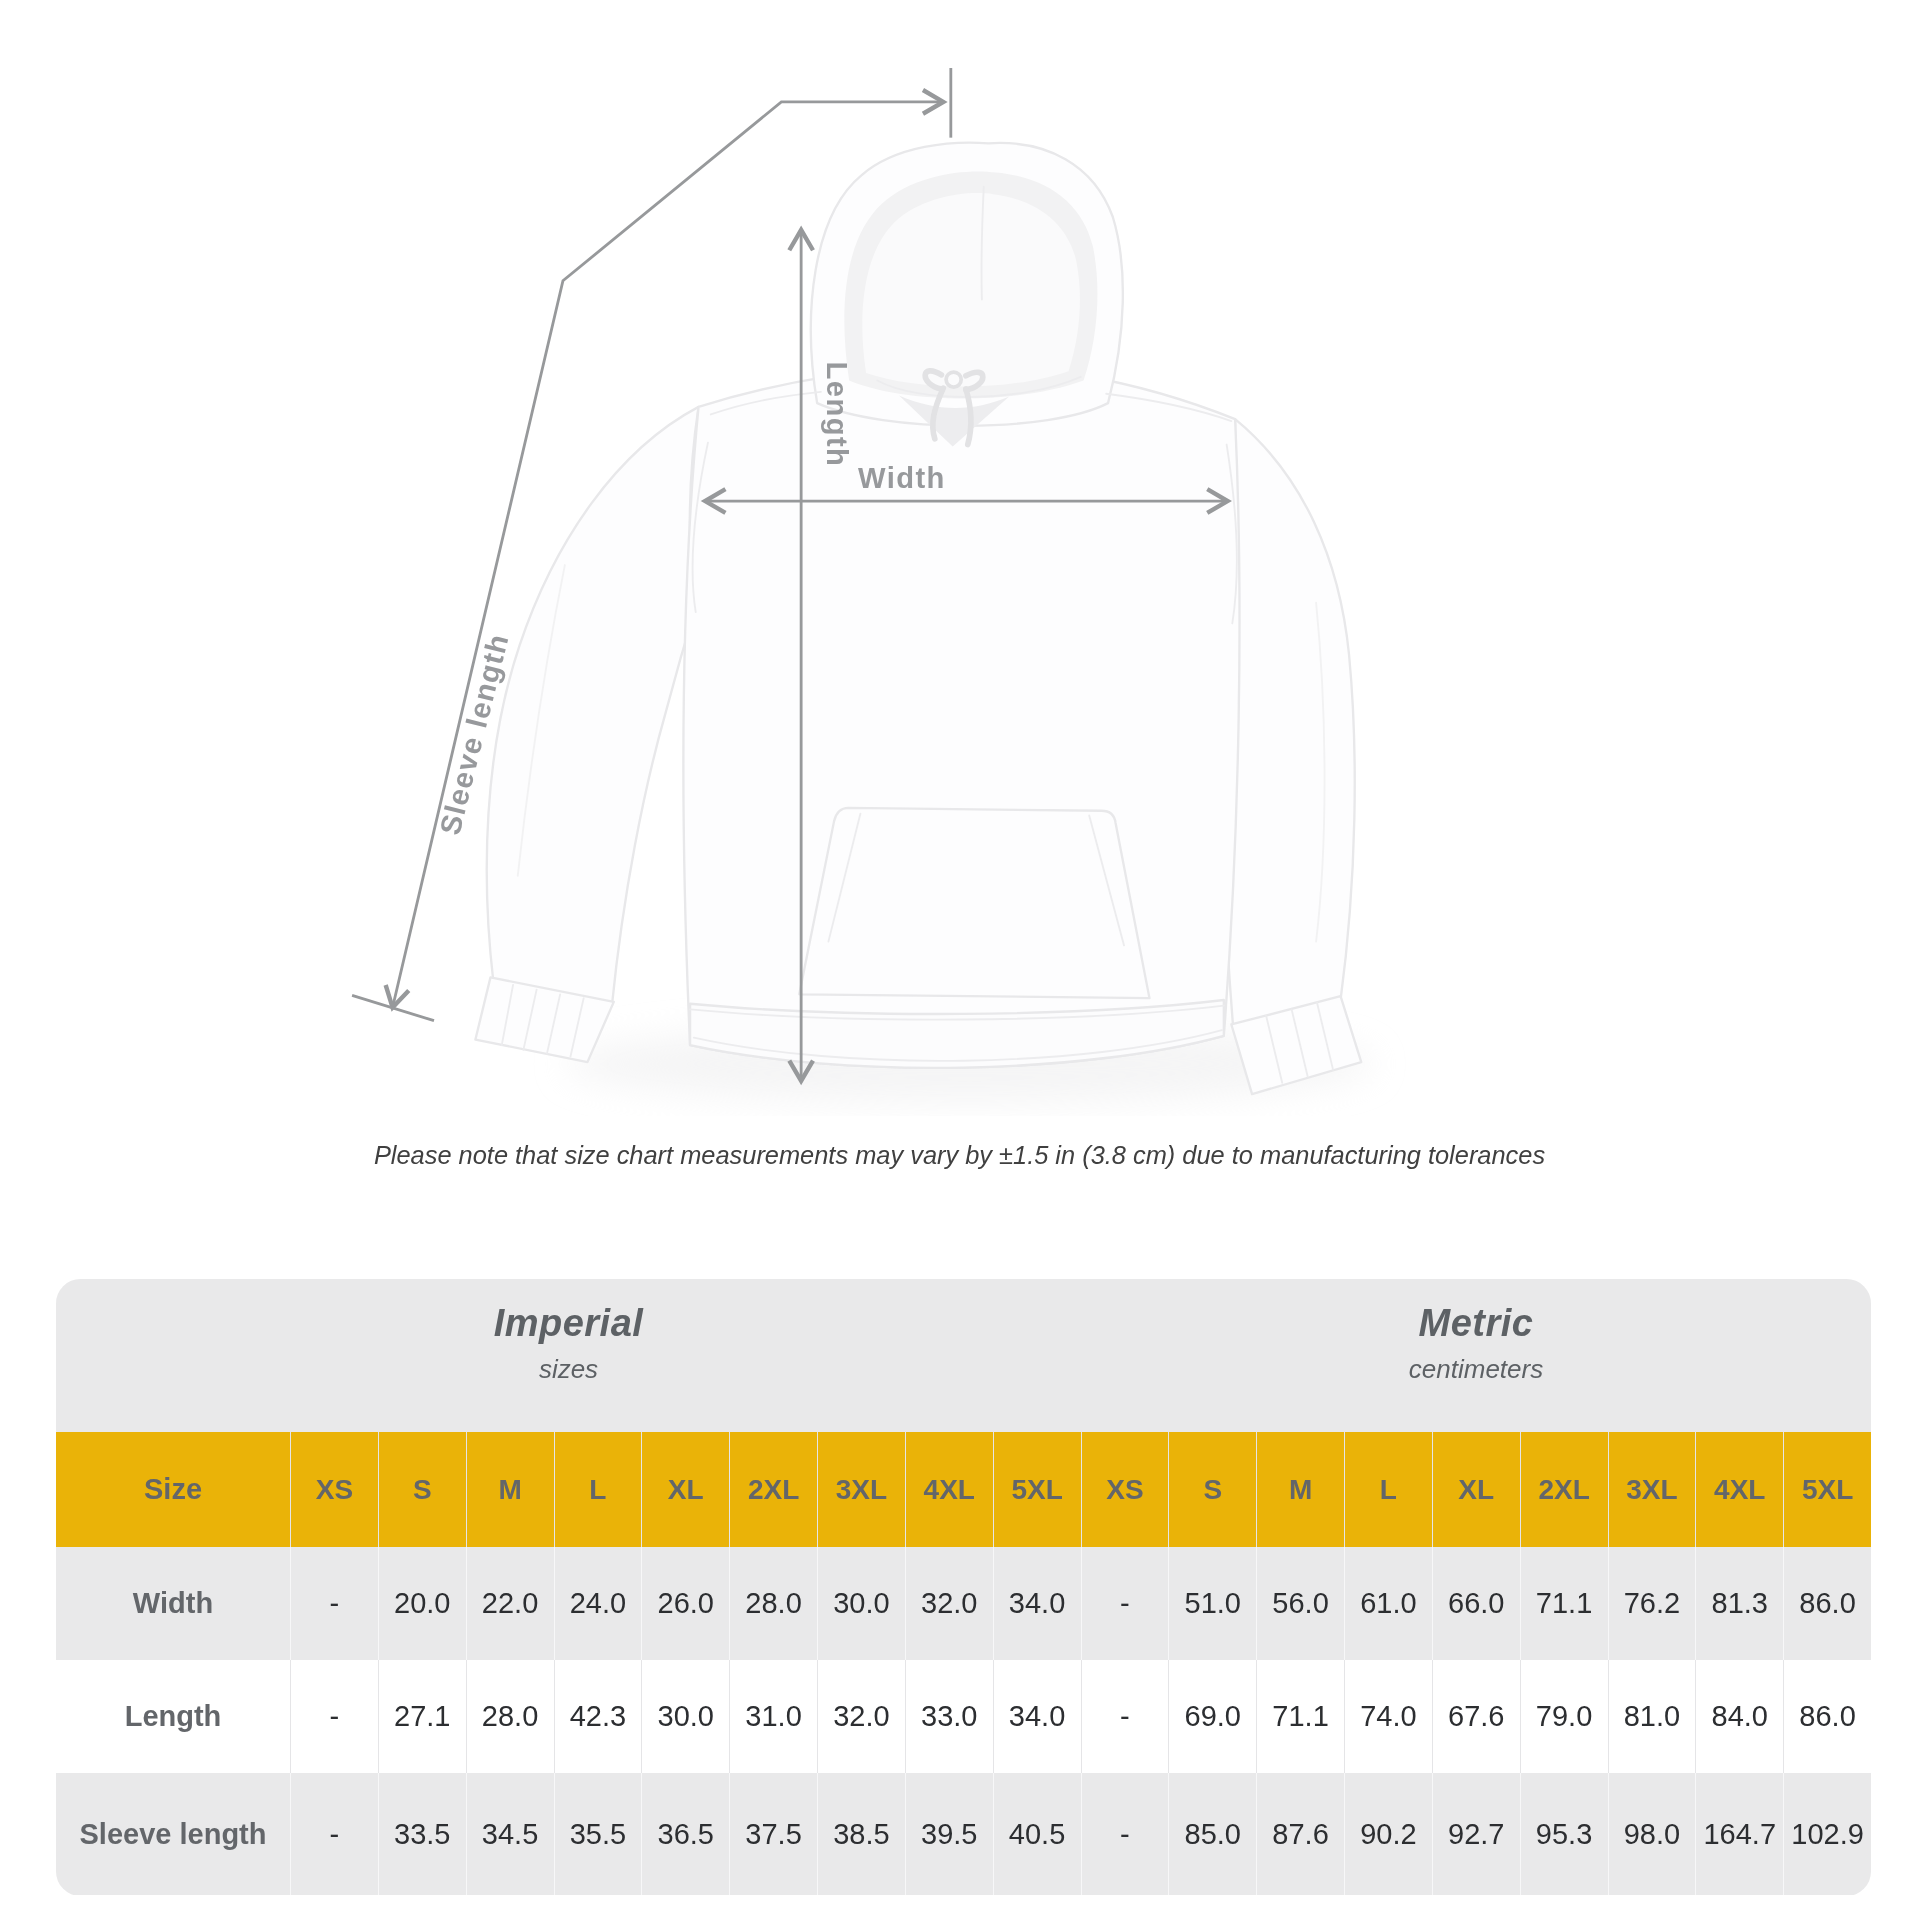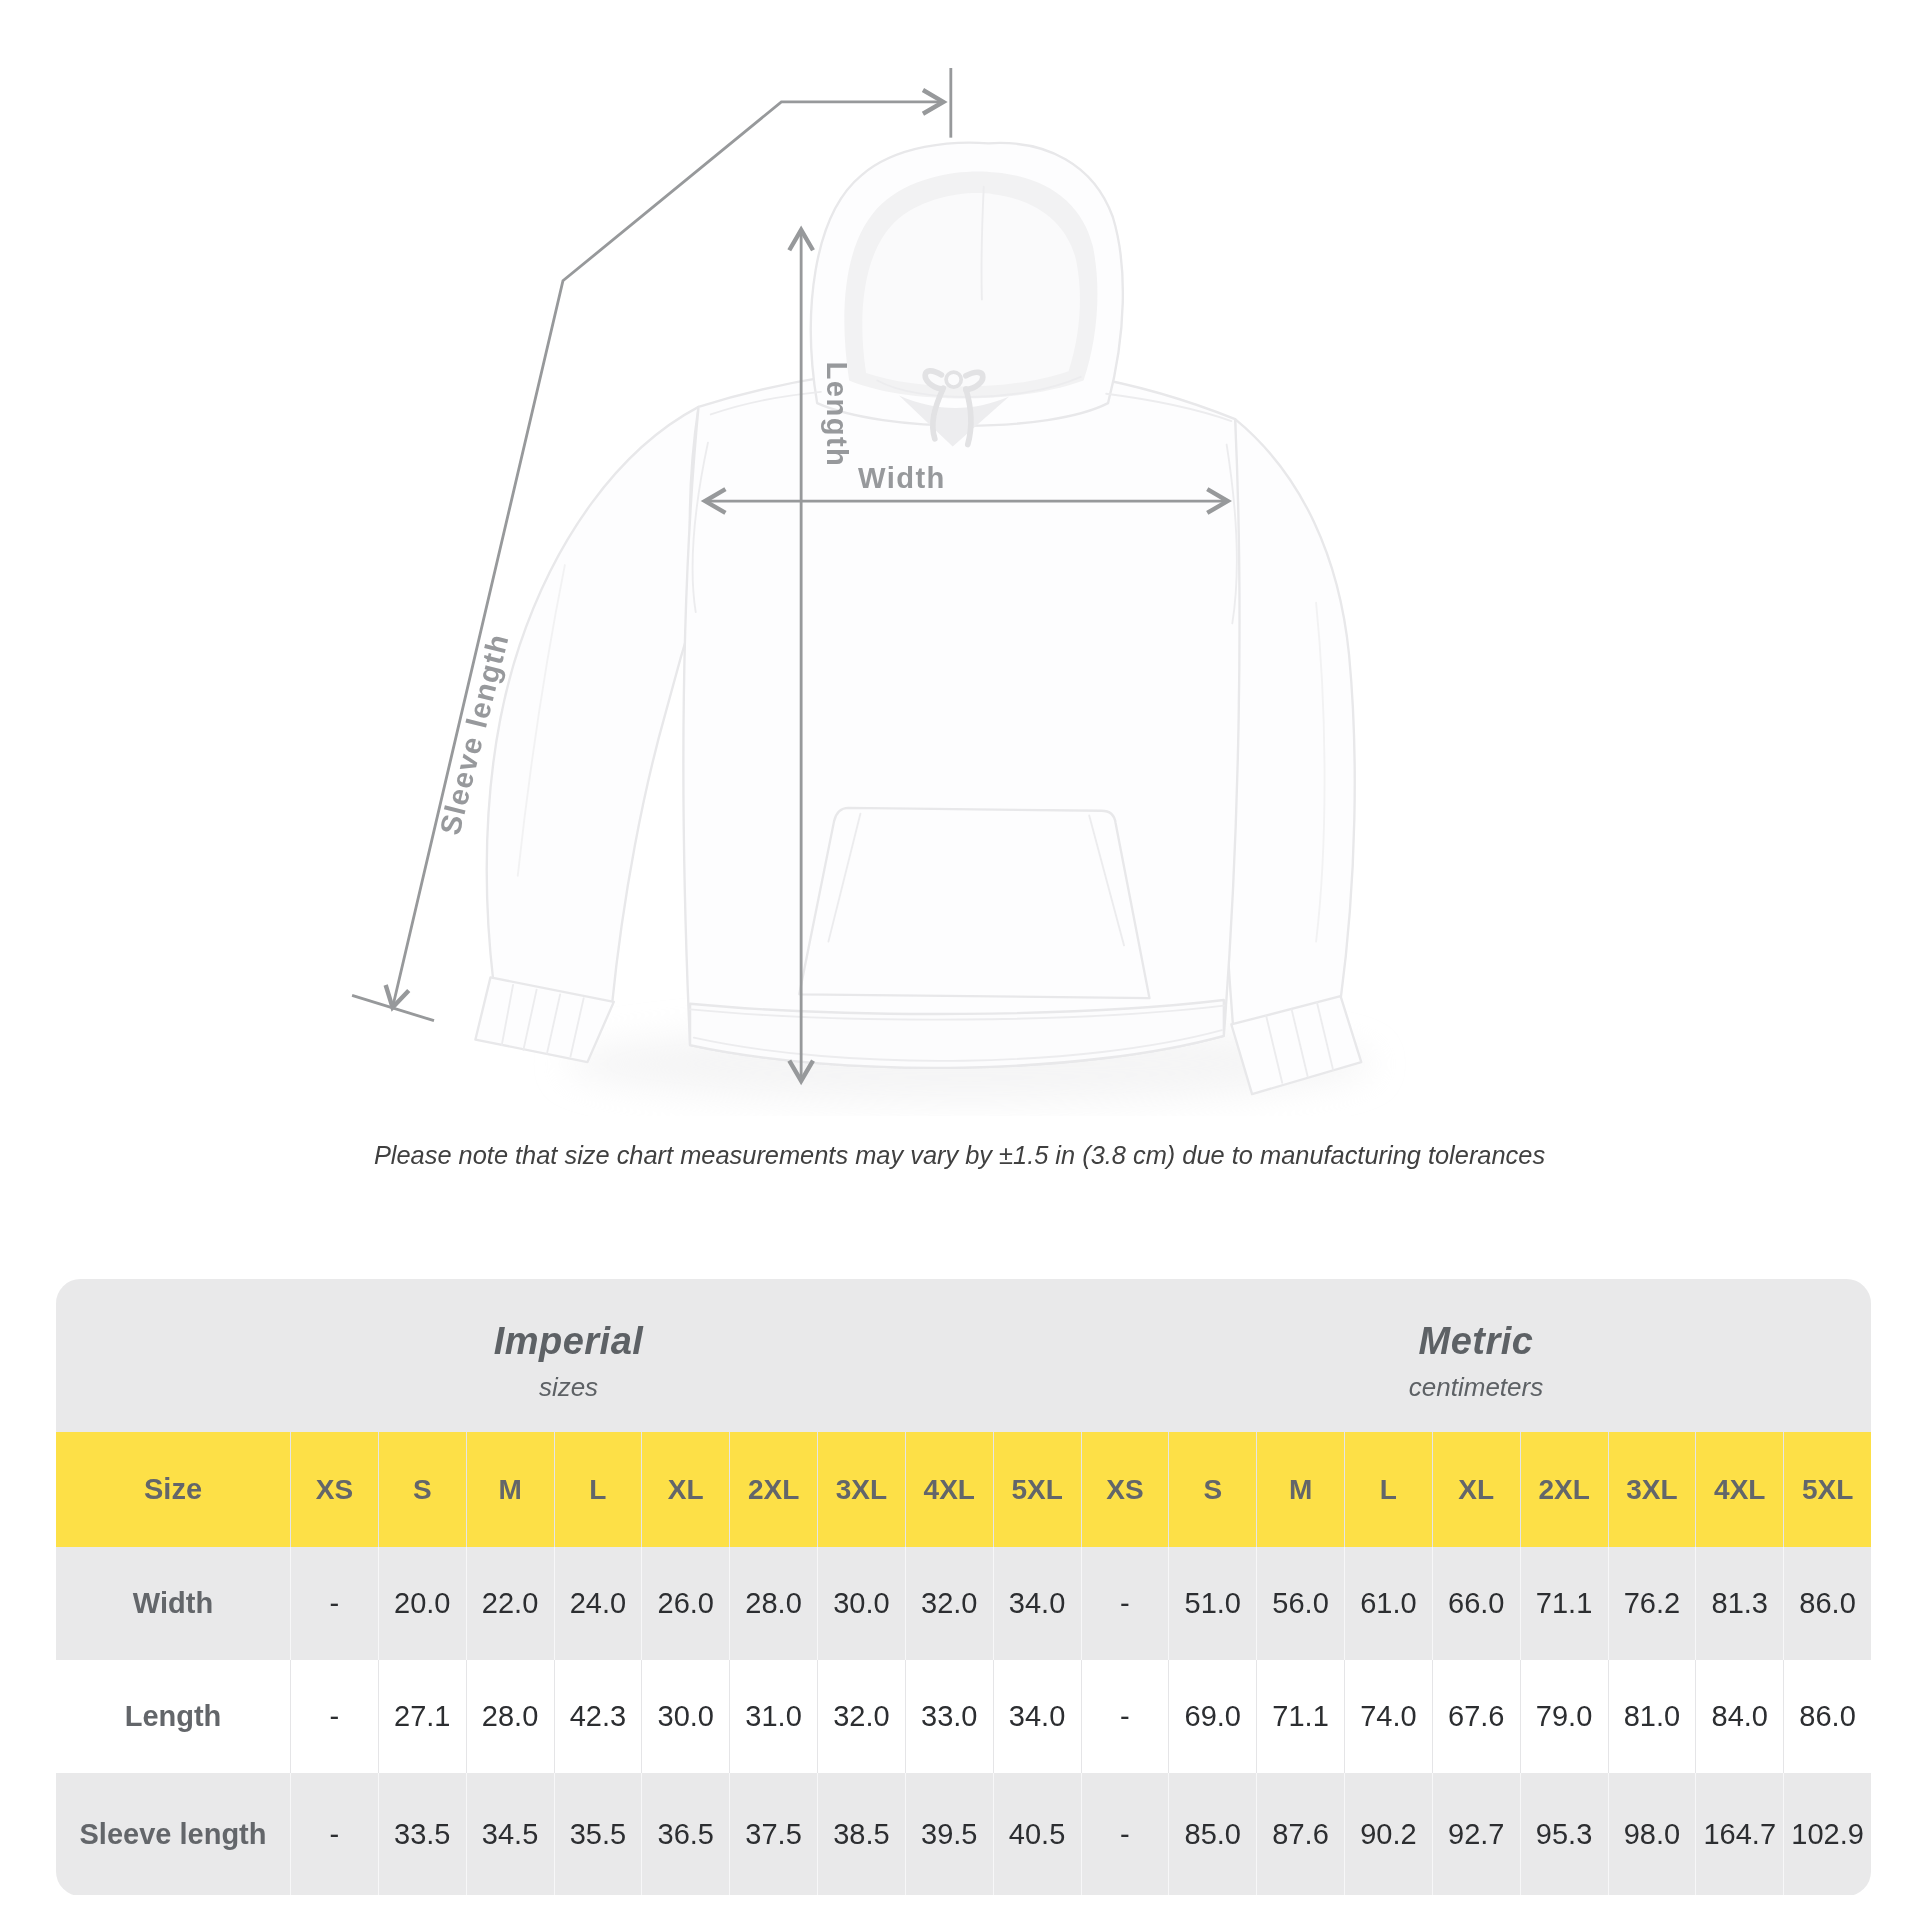--- a/index.html
+++ b/index.html
@@ -31,26 +31,26 @@
 
   
   .size-table {
     position: absolute; top: 1279px; left: 56px; width: 1815px; height: 617px;
     background: #ffffff; border-radius: 24.5px; overflow: hidden;
   }
   .group-row {
     display: grid; grid-template-columns: 1025px 790px; height: 153px;
     background: #e9e9ea;
   }
-  .group { display: flex; flex-direction: column; align-items: center; justify-content: flex-start; padding-top: 41px; }
+  .group { display: flex; flex-direction: column; align-items: center; justify-content: flex-start; padding-top: 23px; }
   .group-label { font-size: 38px; font-weight: bold; font-style: italic; color: #5d6165; letter-spacing: 0.5px; }
   .group-sub   { font-size: 26px; font-style: italic; color: #5d6165; margin-top: 8.5px; }
 
   .trow { display: grid; grid-template-columns: 234px repeat(18, 1fr); height: 113px; }
-  .trow.head-row { height: 115px; background: #fde047; }
+  .trow.head-row { height: 115px; background: #eab308; }
   .trow.gray  { background: #e9e9ea; }
   .trow.white { background: #ffffff; }
   .trow:last-child { height: 122px; }
 
   .cell { display: flex; align-items: center; justify-content: center; }
   .cell.lbl { font-size: 29px; font-weight: bold; color: #63666a; }
   .cell.sz  { font-size: 28px; font-weight: bold; color: #63666a; }
   .cell.val { font-size: 29px; font-weight: normal; color: #2c2e31; }
 
   .trow.head-row .cell + .cell,

